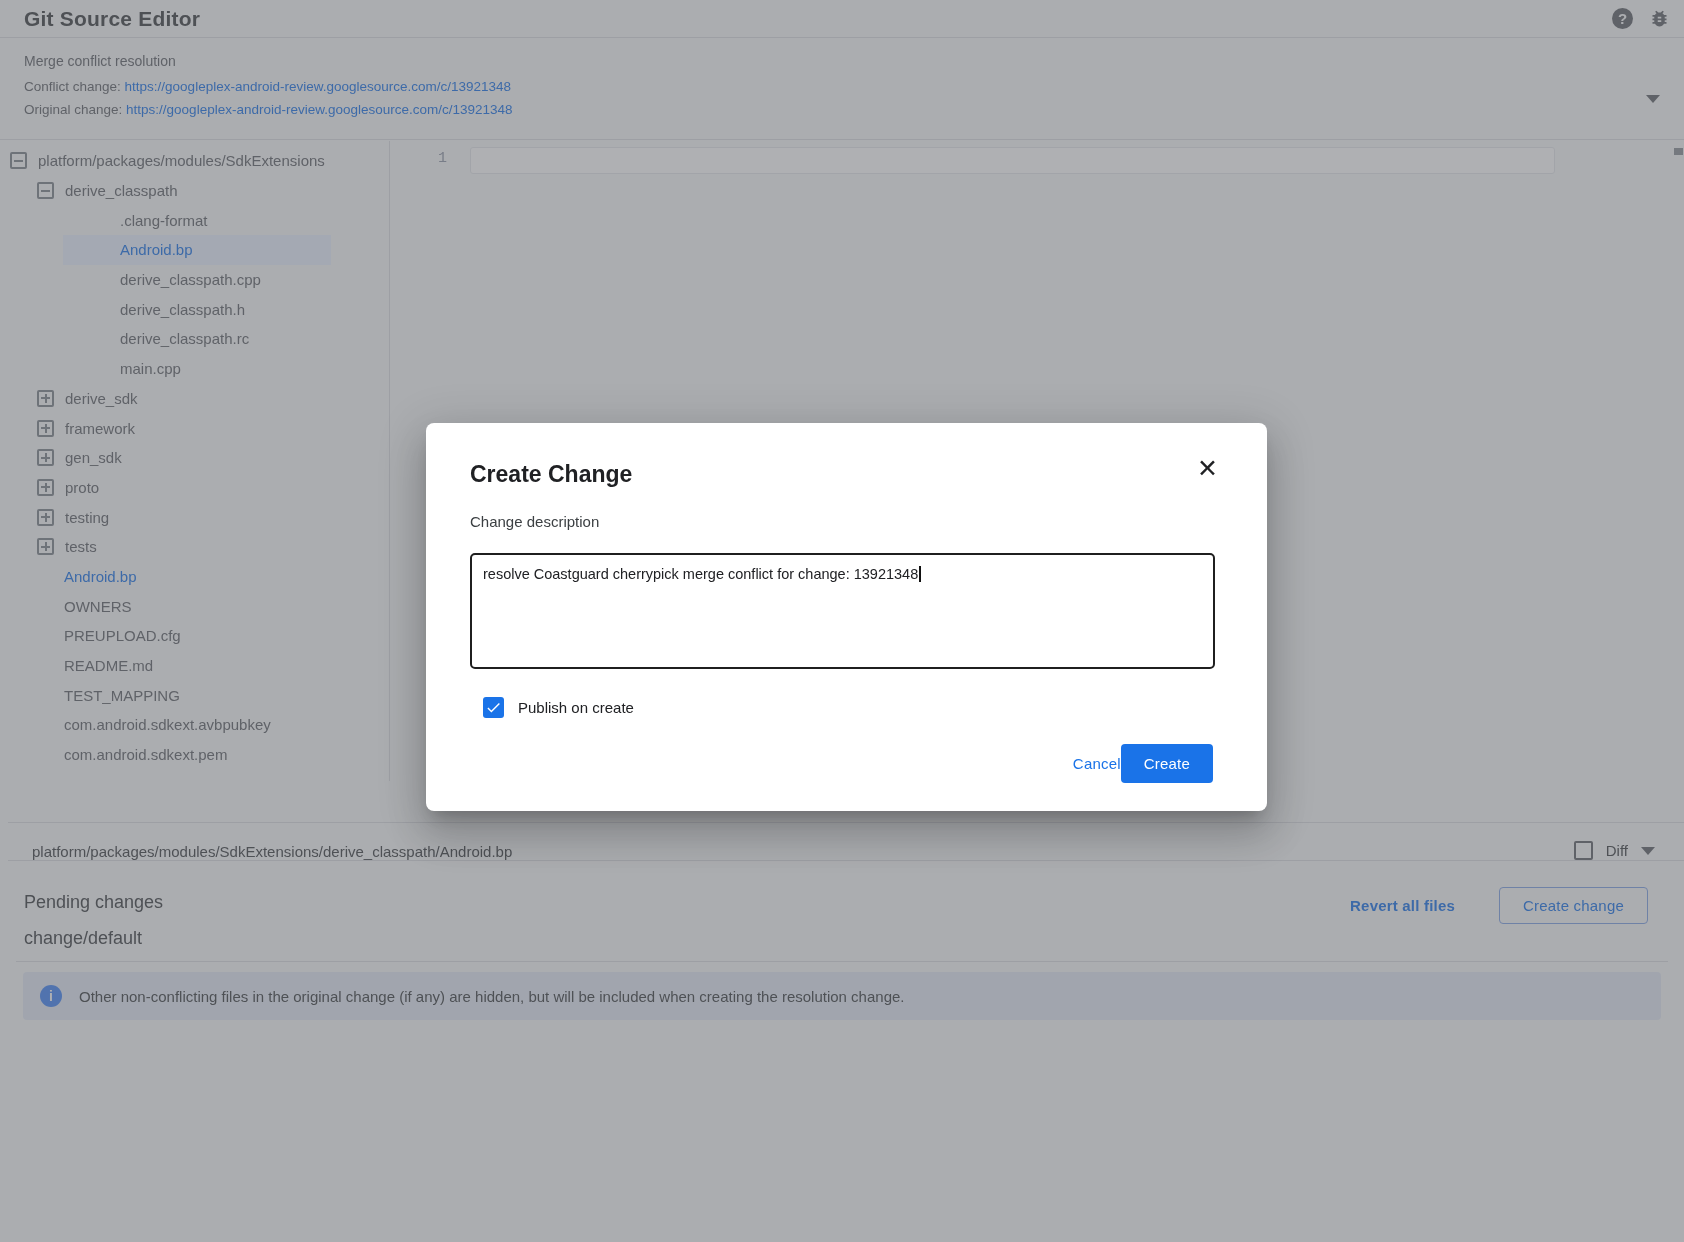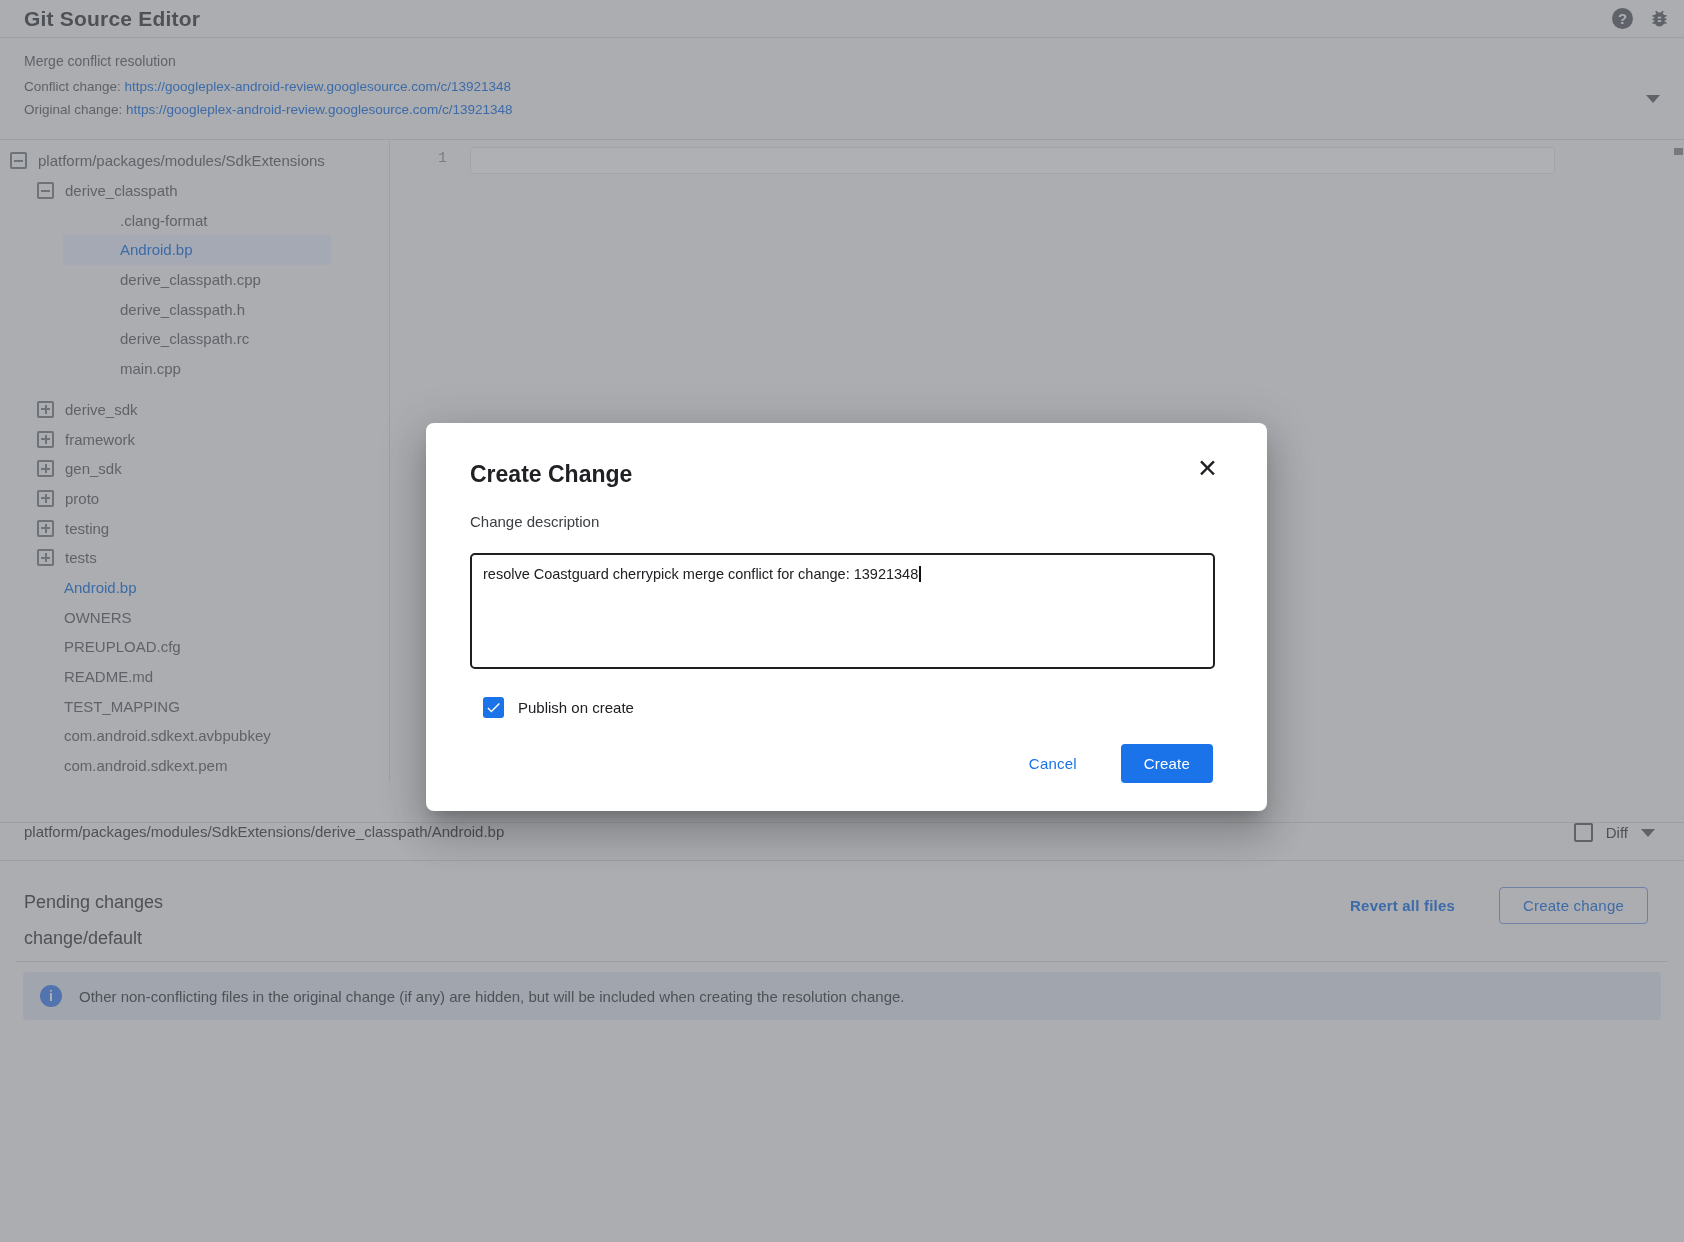--- a/index.html
+++ b/index.html
@@ -28,42 +28,42 @@
   .mp-caret { position:absolute; top:57px; right:24px; }
 
   
   .main { position:absolute; top:141px; left:0; right:0; height:681px; }
   .tree { position:absolute; left:0; top:0; width:390px; height:100%; padding-top:5px; }
   .tree-divider { position:absolute; left:389px; top:0; width:1px; height:640px; background:#dadce0; }
   .trow { display:flex; align-items:center; height:29.7px; font-size:15px; color:#5f6368;
     cursor:pointer; position:relative; }
   .lvl0 { padding-left:10px; } .lvl1 { padding-left:37px; }
   .file.lvl1 { padding-left:64px; } .file.lvl2 { padding-left:120px; }
-  .gap { margin-top:11px; }
+  .gap { }
   .toggle { width:17px; height:17px; border:2px solid #7d848a; border-radius:2px; position:relative;
     flex:none; margin-right:11px; }
   .toggle::before { content:""; position:absolute; left:2px; right:2px; top:50%; margin-top:-1px;
     height:2px; background:#7d848a; }
   .toggle.plus::after { content:""; position:absolute; top:2px; bottom:2px; left:50%; margin-left:-1px;
     width:2px; background:#7d848a; }
   .trow.sel::before { content:""; position:absolute; left:63px; top:0; width:268px; height:100%;
     background:#e8f0fe; }
   .trow.sel .tlabel { position:relative; color:#1a73e8; }
   .trow.mod .tlabel { color:#1a73e8; }
 
   .editor { position:absolute; left:390px; top:0; right:0; height:100%; }
   .lineno { position:absolute; left:43px; top:9px; width:14px; text-align:right;
     font-family:"Liberation Mono","DejaVu Sans Mono",monospace; font-size:15px; color:#9198a8; }
   .codeline { position:absolute; left:80px; top:6px; width:1085px; height:27px; background:#ffffff;
     border:1px solid #e4e7eb; border-radius:3px; cursor:text; }
   .scroll-thumb { position:absolute; right:1px; top:7px; width:9px; height:7px; background:#8a9097; }
 
   
-  .path-bar { position:absolute; top:822px; left:0; right:0; height:39px; border-top:1px solid #dadce0;
-    border-bottom:1px solid #dadce0; display:flex; align-items:flex-start; padding:0 29px 0 24px; }
+  .path-bar { position:absolute; top:822px; left:8px; right:0; height:39px; border-top:1px solid #dadce0;
+    border-bottom:1px solid #dadce0; display:flex; align-items:flex-end; padding:0 29px 0 24px; }
   .path-text { font-size:15px; color:#3c4043; }
   .diff-group { margin-left:auto; display:flex; align-items:center; gap:13px; }
   .diff-checkbox { width:19px; height:19px; border:2px solid #5f6368; border-radius:2px;
     background:transparent; cursor:pointer; }
   .diff-label { font-size:15px; color:#3c4043; }
 
   
   .pending-title { position:absolute; top:892px; left:24px; font-size:18px; font-weight:500; color:#3c4043; }
   .pending-actions { position:absolute; top:886px; right:36px; height:38px; display:flex;
     align-items:center; gap:44px; }
@@ -92,21 +92,21 @@
   .dialog-textbox { position:absolute; left:44px; top:130px; width:745px; height:116px;
     border:2px solid #1f1f1f; border-radius:5px; padding:9px 11px; font-size:14.5px; color:#202124;
     cursor:text; line-height:20px; }
   .text-caret { display:inline-block; width:2px; height:16px; background:#111; vertical-align:-3px;
     margin-left:1px; }
   .publish-row { position:absolute; left:57px; top:274px; display:flex; align-items:center; gap:14px; }
   .publish-checkbox { width:21px; height:21px; border-radius:3px; background:#1a73e8; display:flex;
     align-items:center; justify-content:center; cursor:pointer; }
   .publish-checkbox svg { width:17px; height:17px; }
   .publish-label { font-size:15px; color:#202124; }
-  .dialog-actions { position:absolute; right:54px; bottom:28px; display:flex; align-items:center; gap:44px; }
+  .dialog-actions { position:absolute; right:54px; bottom:28px; display:flex; align-items:center; }
   .cancel-btn { font-size:15px; font-weight:500; color:#1a73e8; background:none; border:none;
     cursor:pointer; font-family:inherit; letter-spacing:.2px; }
   .create-btn { font-size:15px; font-weight:500; color:#ffffff; background:#1a73e8; border:none;
     border-radius:4px; padding:11px 23px; cursor:pointer; font-family:inherit; letter-spacing:.2px; }
 </style>
 </head>
 <body>
 
 <div class="app">
 

